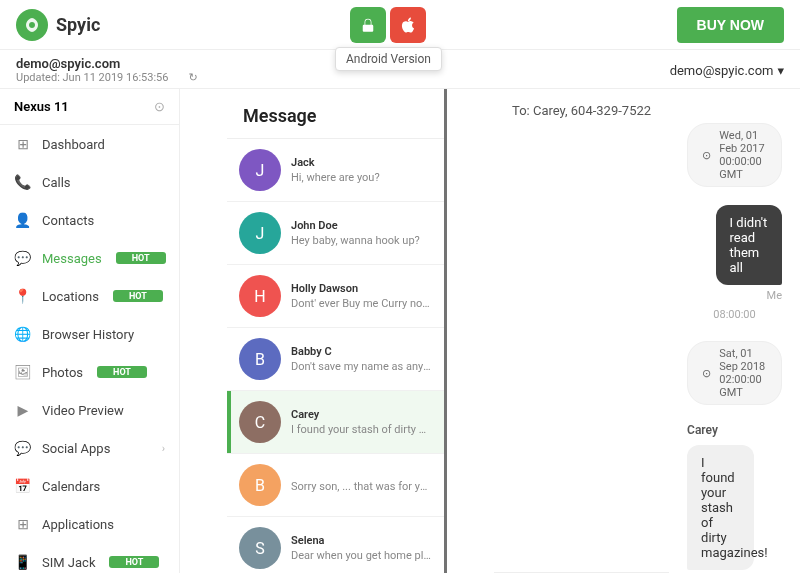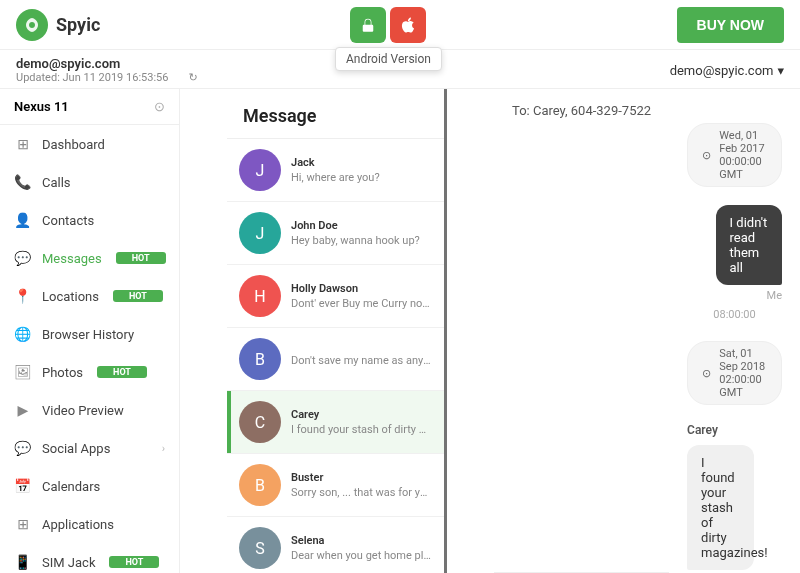--- a/index.html
+++ b/index.html
@@ -250,36 +250,36 @@
     <div class="avatar av-holly">H</div>
     <div class="contact-info">
       <div class="contact-name">Holly Dawson</div>
       <div class="contact-preview">Dont' ever Buy me Curry noodle...</div>
     </div>
   </div>
         <div class="contact-item">
 
     <div class="avatar av-babby">B</div>
     <div class="contact-info">
+      <div class="contact-name">Babby C</div>
       <div class="contact-preview">Don't save my name as anything...</div>
     </div>
   </div>
         <div class="contact-item active">
     <div class="active-indicator"></div>
     <div class="avatar av-carey">C</div>
     <div class="contact-info">
       <div class="contact-name">Carey</div>
       <div class="contact-preview">I found your stash of dirty maga...</div>
     </div>
   </div>
         <div class="contact-item">
 
     <div class="avatar av-buster">B</div>
     <div class="contact-info">
-      <div class="contact-name">Buster</div>
       <div class="contact-preview">Sorry son, ... that was for your d...</div>
     </div>
   </div>
         <div class="contact-item">
 
     <div class="avatar av-selena">S</div>
     <div class="contact-info">
       <div class="contact-name">Selena</div>
       <div class="contact-preview">Dear when you get home please...</div>
     </div>

